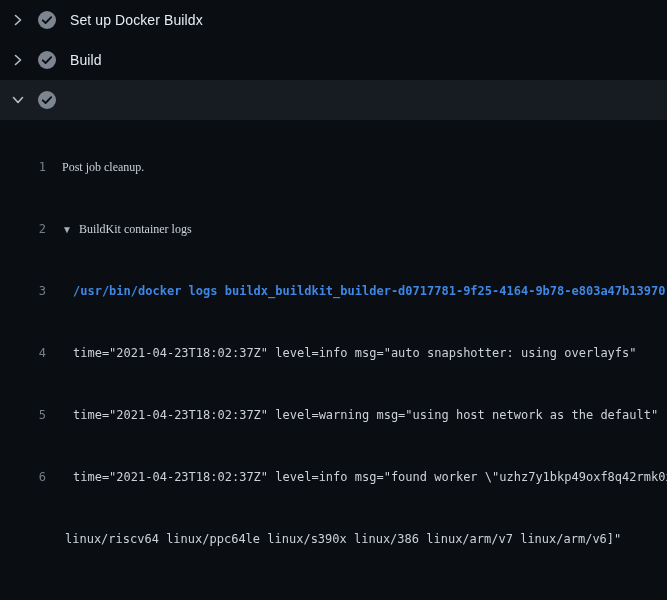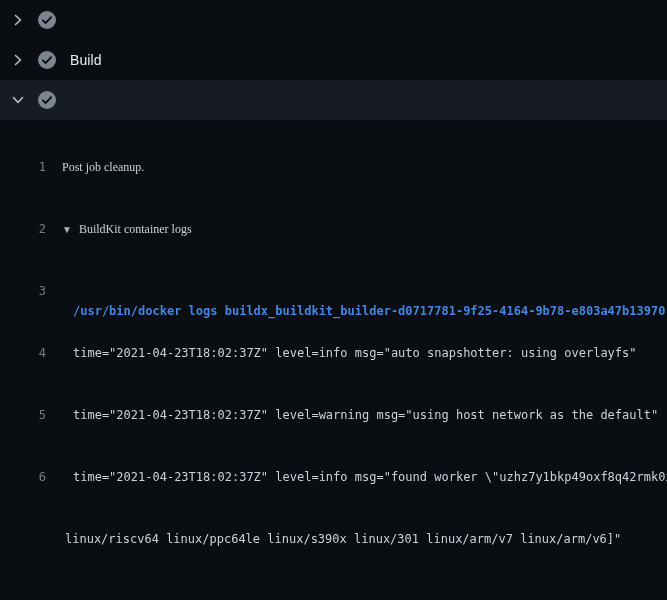--- a/index.html
+++ b/index.html
@@ -42,40 +42,41 @@
   }
   .row { height: 20px; line-height: 20px; display: flex; }
   .ln {
     flex: 0 0 46px; width: 46px; text-align: right;
     color: #767f89; cursor: pointer; user-select: none;
   }
   .lt { color: #ccd2da; }
   .pad16 { padding-left: 16px; font-family: Liberation Serif, serif; }
   .pad27 { padding-left: 27px; }
   .pad19 { padding-left: 19px; }
-  .cmd { color: #3f87e5; font-weight: bold; margin-top: 20px; }
+  .cmd { color: #3f87e5; font-weight: bold; }
   .tri { color: #a6afb8; font-size: 10px; margin-right: 7px; }
 </style>
 </head>
 <body>
 
 <div id="app">
   <div id="sections">
   <div class="section">
     <span class="chev">
       <svg width="10" height="12" viewBox="0 0 10 12">
         <path d="M2.5 1.5 L7.5 6 L2.5 10.5" fill="none" stroke="#b6bfc8" stroke-width="1.6" stroke-linecap="round" stroke-linejoin="round"></path>
       </svg>
     </span>
     <span class="check">
       <svg width="18" height="18" viewBox="0 0 18 18">
         <circle cx="9" cy="9" r="9" fill="#7d8590"></circle>
         <path d="M4.8 9.3 L7.6 12 L13.2 6.2" fill="none" stroke="#0a0d12" stroke-width="1.8" stroke-linecap="round" stroke-linejoin="round"></path>
       </svg>
     </span>
+    <span class="label">Set up Docker Buildx</span>
   </div>
 
   <div class="section">
     <span class="chev">
       <svg width="10" height="12" viewBox="0 0 10 12">
         <path d="M2.5 1.5 L7.5 6 L2.5 10.5" fill="none" stroke="#b6bfc8" stroke-width="1.6" stroke-linecap="round" stroke-linejoin="round"></path>
       </svg>
     </span>
     <span class="check">
       <svg width="18" height="18" viewBox="0 0 18 18">
@@ -127,21 +128,21 @@
     <span class="lt pad27">time="2021-04-23T18:02:37Z" level=warning msg="using host network as the default"</span>
   </div>
 
   <div class="row">
     <span class="ln">6</span>
     <span class="lt pad27">time="2021-04-23T18:02:37Z" level=info msg="found worker \"uzhz7y1bkp49oxf8q42rmk0xj</span>
   </div>
 
   <div class="row">
     <span class="ln"></span>
-    <span class="lt pad19">linux/riscv64 linux/ppc64le linux/s390x linux/301 linux/arm/v7 linux/arm/v6]"</span>
+    <span class="lt pad19">linux/riscv64 linux/ppc64le linux/s390x linux/386 linux/arm/v7 linux/arm/v6]"</span>
   </div>
 
   
 
   
 
   
 
   
 

